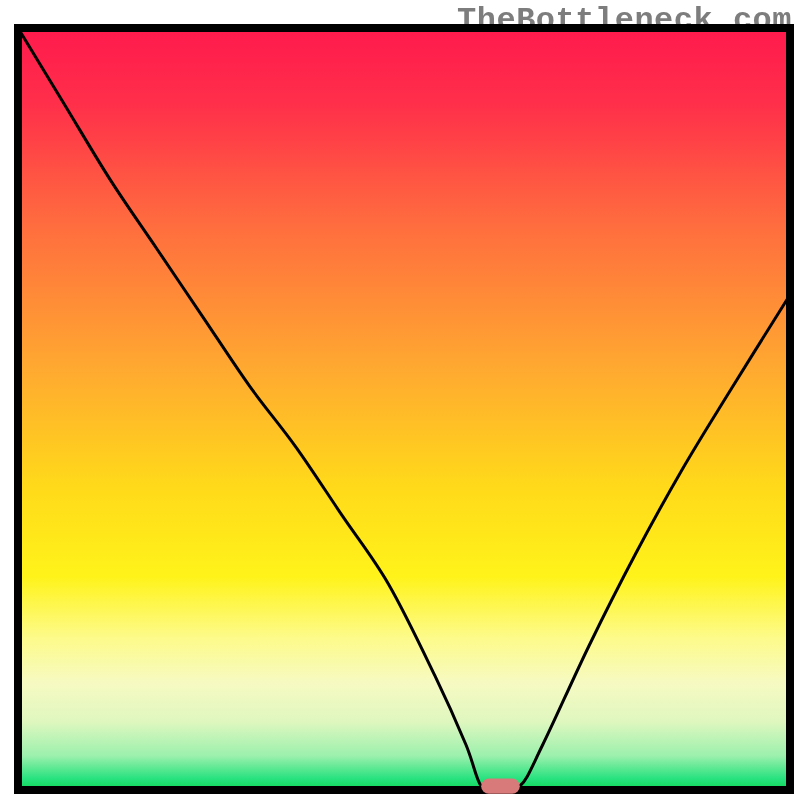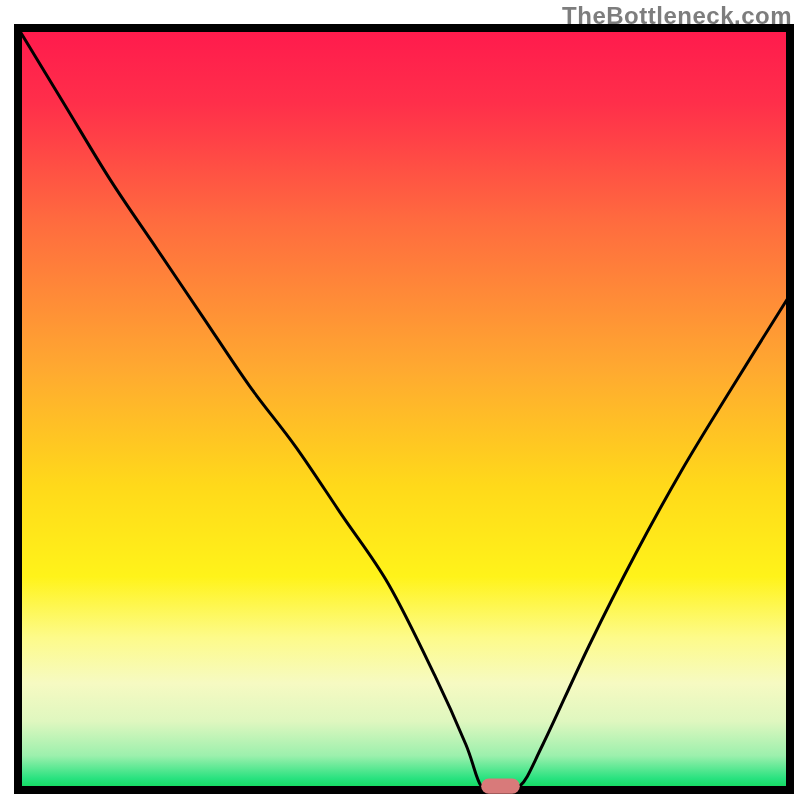--- a/index.html
+++ b/index.html
@@ -14,25 +14,26 @@
   .frame {
     position: relative;
     width: 800px;
     height: 800px;
     box-sizing: border-box;
   }
   .watermark {
     position: absolute;
     top: 2px;
     right: 8px;
-    font-size: 24px;
+    font-size: 32px;
     font-weight: 600;
     color: #7d7d7d;
     letter-spacing: 0.5px;
     user-select: none;
+    font-family: Liberation Mono, monospace;
   }
   svg.chart-svg {
     position: absolute;
     left: 0;
     top: 0;
   }
 </style>
 </head>
 <body>
 

